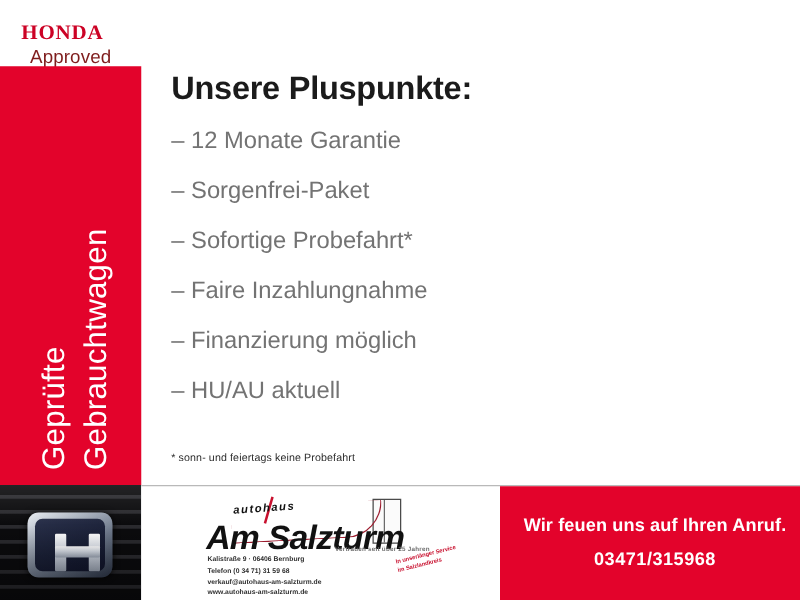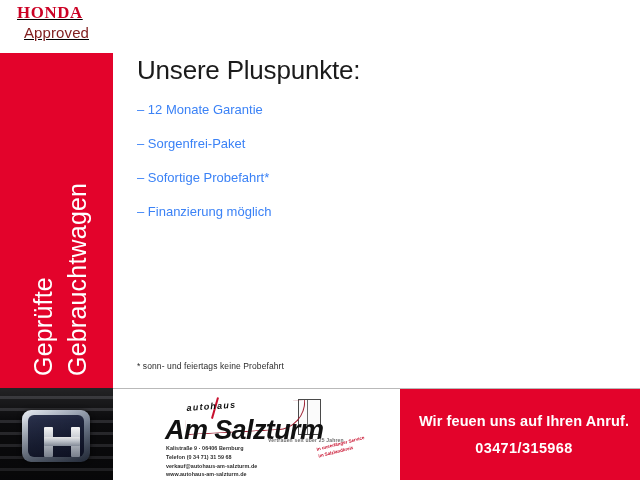--- a/index.html
+++ b/index.html
@@ -15,24 +15,23 @@
     width: 640px;
     height: 480px;
     background: #ffffff;
     overflow: hidden;
   }
 
   
   .honda-logo {
     position: absolute;
     left: 17px;
-    top: 5px;
+    top: 18px;
     width: 96px;
     height: 34px;
-    text-decoration: underline;
   }
   .honda-wordmark {
     font-family: "Liberation Serif", serif;
     font-weight: bold;
     font-size: 16.5px;
     letter-spacing: 0.6px;
     color: #CC0225;
     line-height: 1;
     display: block;
     transform: scaleX(1.02);
@@ -123,34 +122,34 @@
 
   
   .content {
     position: absolute;
     left: 137px;
     top: 56px;
     width: 470px;
   }
   .headline {
     font-size: 26px;
-    font-weight: normal;
+    font-weight: bold;
     color: #1b1b1b;
     letter-spacing: -0.2px;
     margin: 0 0 18px 0;
     line-height: 1.1;
   }
   .bullets {
     list-style: none;
     margin: 0;
     padding: 0;
   }
   .bullets li {
-    font-size: 13px;
-    color: #3b82f6;
+    font-size: 19px;
+    color: #737373;
     line-height: 1;
     margin-bottom: 21px;
     white-space: nowrap;
   }
   .footnote {
     position: absolute;
     left: 137px;
     top: 361px;
     font-size: 8.5px;
     color: #2b2b2b;
@@ -331,21 +330,23 @@
     </div>
     <div class="grille-sheen"></div>
   </div>
 
   <div class="content">
     <h1 class="headline">Unsere Pluspunkte:</h1>
     <ul class="bullets">
       <li>– 12 Monate Garantie</li>
       <li>– Sorgenfrei-Paket</li>
       <li>– Sofortige Probefahrt*</li>
+      <li>– Faire Inzahlungnahme</li>
       <li>– Finanzierung möglich</li>
+      <li>– HU/AU aktuell</li>
     </ul>
   </div>
 
   <div class="footnote">* sonn- und feiertags keine Probefahrt</div>
 
   <div class="footer">
     <div class="footer-rule"></div>
 
     <div class="dealer">
       <div class="dealer-tower"></div>

